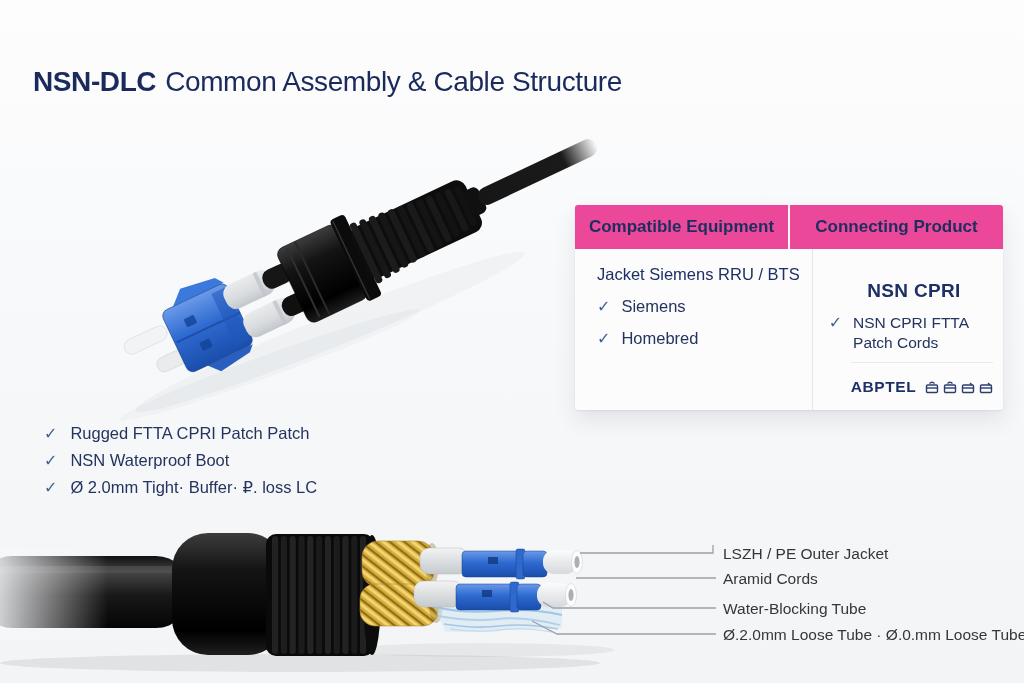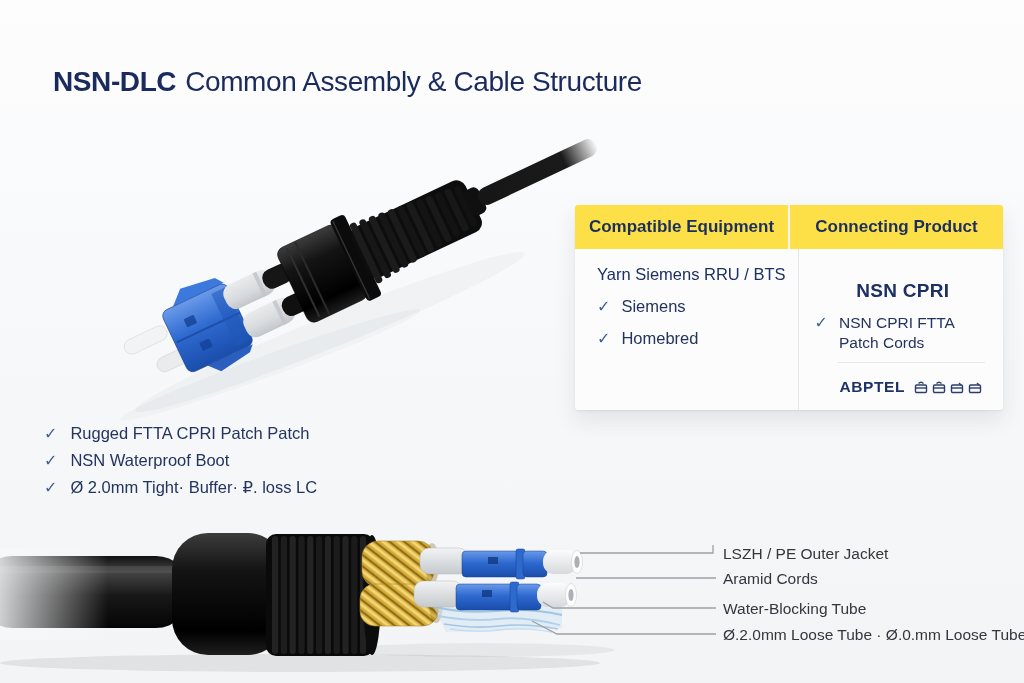--- a/index.html
+++ b/index.html
@@ -12,31 +12,31 @@
     position:relative;width:1024px;height:683px;overflow:hidden;
     background:linear-gradient(180deg,#fdfdfe 0%,#f8f9fa 40%,#f3f4f6 100%);
   }
   .art{position:absolute;left:0;top:0;}
 
   
   .title{
     position:absolute;left:33px;top:47px;
     font-size:28px;color:#1b2a5c;letter-spacing:-0.4px;white-space:nowrap;
   }
-  .title .brand{font-weight:bold;margin-right:9px;margin-left:20px;}
+  .title .brand{font-weight:bold;margin-right:9px;}
   .title .rest{font-weight:normal;}
 
   
   .table{
     position:absolute;left:575px;top:205px;width:428px;
     background:#fcfcfd;border-radius:3px;
     box-shadow:0 10px 22px rgba(40,50,80,.10),0 1px 2px rgba(40,50,80,.08);
     color:#1e3060;
   }
-  .thead{display:flex;background:#fde047;height:44px;border-radius:3px 3px 0 0;justify-content:space-between;}
+  .thead{display:flex;background:#ec4899;height:44px;border-radius:3px 3px 0 0;justify-content:space-between;}
   .th{
     flex:1;display:flex;align-items:center;justify-content:center;
     font-weight:bold;font-size:17px;color:#1b2f5e;
   }
   .th + .th{border-left:2px solid #f5f6f8;}
   .tbody{display:flex;min-height:133px;}
   .td{flex:1;padding:13px 12px 14px 22px;box-sizing:border-box;}
   .td.right{border-left:1px solid #e4e6ea;padding-left:16px;}
   .cell-title{font-size:16.5px;color:#1d3064;margin-top:3px;white-space:nowrap;}
   .td.right .cell-title{font-weight:bold;font-size:19px;text-align:center;letter-spacing:.3px;margin-top:18px;}
@@ -258,21 +258,21 @@
     <span class="brand">NSN-DLC</span><span class="rest">Common Assembly &amp; Cable Structure</span>
   </h1>
 
   <div class="table">
     <div class="thead">
       <div class="th">Compatible Equipment</div>
       <div class="th">Connecting Product</div>
     </div>
     <div class="tbody">
       <div class="td">
-        <div class="cell-title">Yarn Siemens RRU / BTS</div>
+        <div class="cell-title">Jacket Siemens RRU / BTS</div>
         <div class="check-row">
           <span class="chk">✓</span>
           <span class="check-text">Siemens</span>
         </div>
         <div class="check-row">
           <span class="chk">✓</span>
           <span class="check-text">Homebred</span>
         </div>
       </div>
       <div class="td right">

